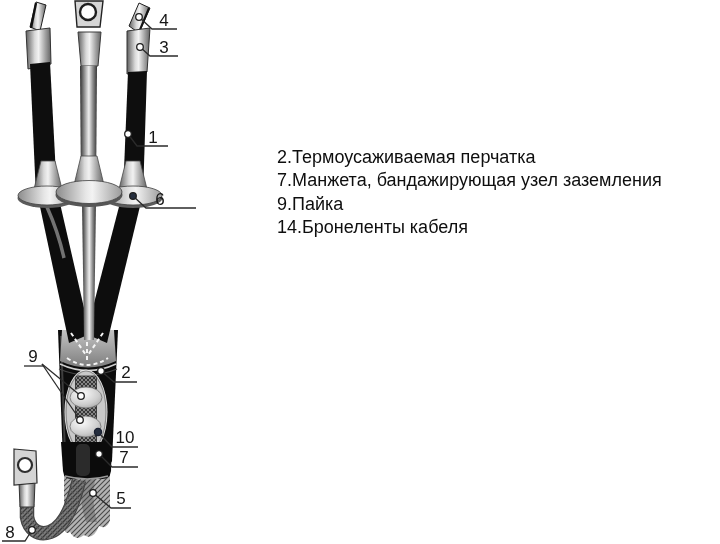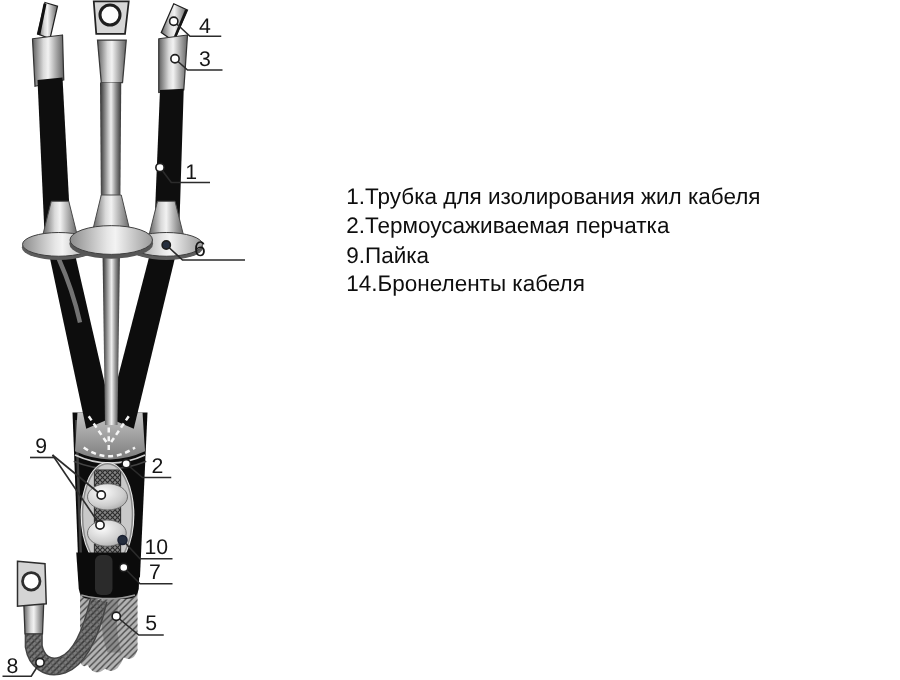--- a/index.html
+++ b/index.html
@@ -211,17 +211,17 @@
     </g>
     <g>
       <path d="M2,541 L25,541 L32,530" fill="none"></path>
       <circle cx="32" cy="530" r="3.3" fill="#ffffff" stroke="#1e1e1e" stroke-width="1.3"></circle>
       <text class="callout-num" x="10" y="538" text-anchor="middle" stroke="none">8</text>
     </g>
   </g>
 </svg>
 
 <div class="legend">
-  <div>1.Трубка для изолирования жил кабеля</div>
   <div>2.Термоусаживаемая перчатка</div>
+  <div>7.Манжета, бандажирующая узел заземления</div>
   <div>9.Пайка</div>
   <div>14.Бронеленты кабеля</div>
 </div>
 
 </body></html>

